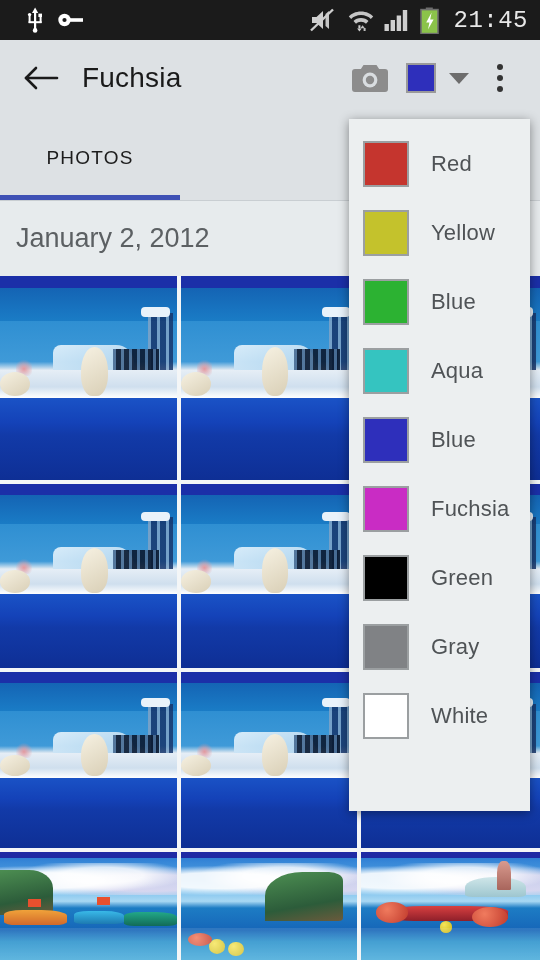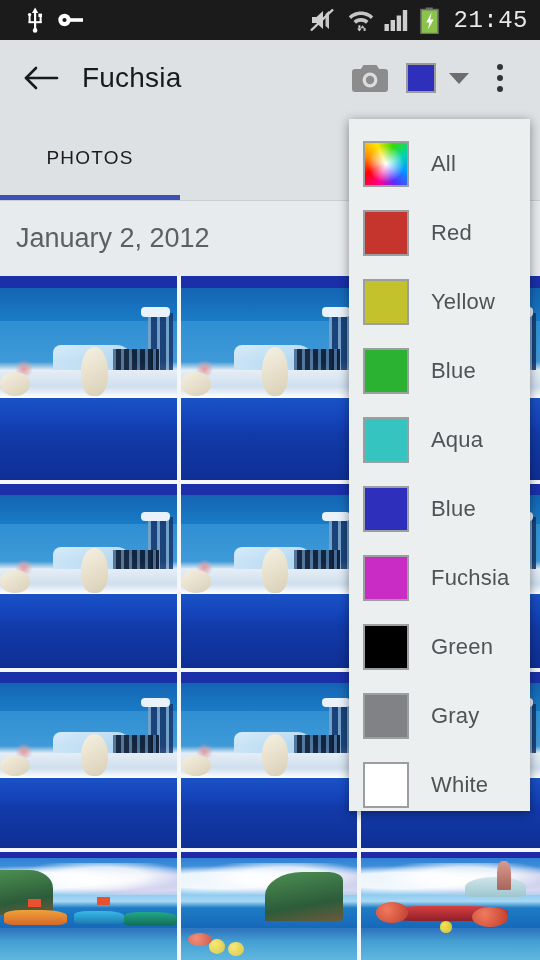--- a/index.html
+++ b/index.html
@@ -467,24 +467,20 @@
           <div class="tube tube-b"></div>
           <div class="buoy" style="left:44%;top:62%;width:7%;height:10%"></div>
           <div class="reflect"></div>
         </div>
       </div>
     </div>
   </div>
 
 <div id="color-dropdown">
     <div class="color-item">
-      <div class="color-box wheel"></div>
-      <div class="color-label">All</div>
-    </div>
-    <div class="color-item">
       <div class="color-box" style="background: rgb(197, 53, 46);"></div>
       <div class="color-label">Red</div>
     </div>
     <div class="color-item">
       <div class="color-box" style="background: rgb(196, 194, 44);"></div>
       <div class="color-label">Yellow</div>
     </div>
     <div class="color-item">
       <div class="color-box" style="background: rgb(44, 178, 50);"></div>
       <div class="color-label">Blue</div>

